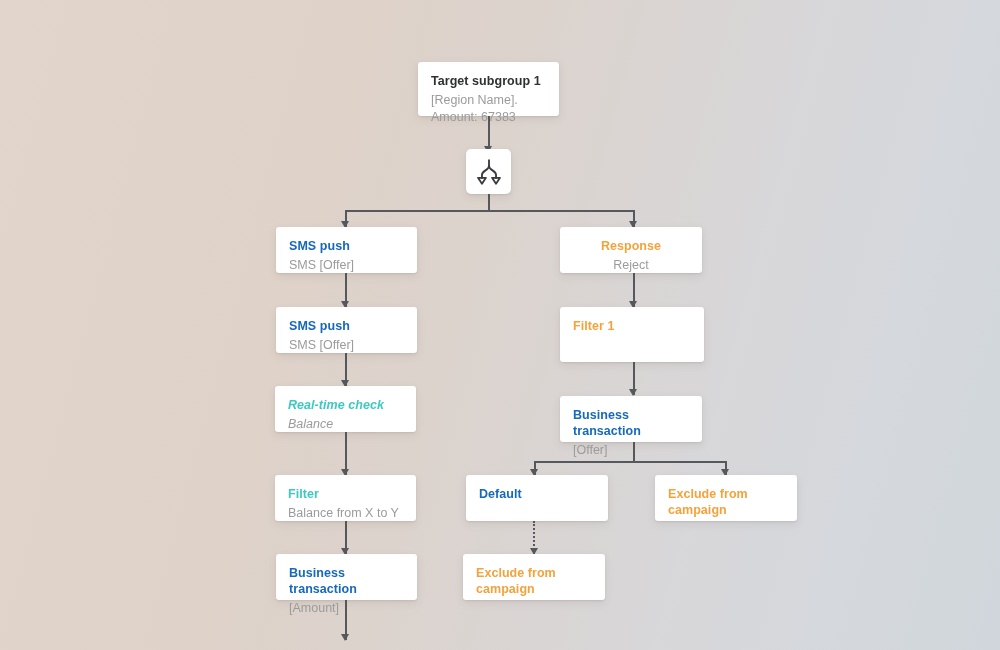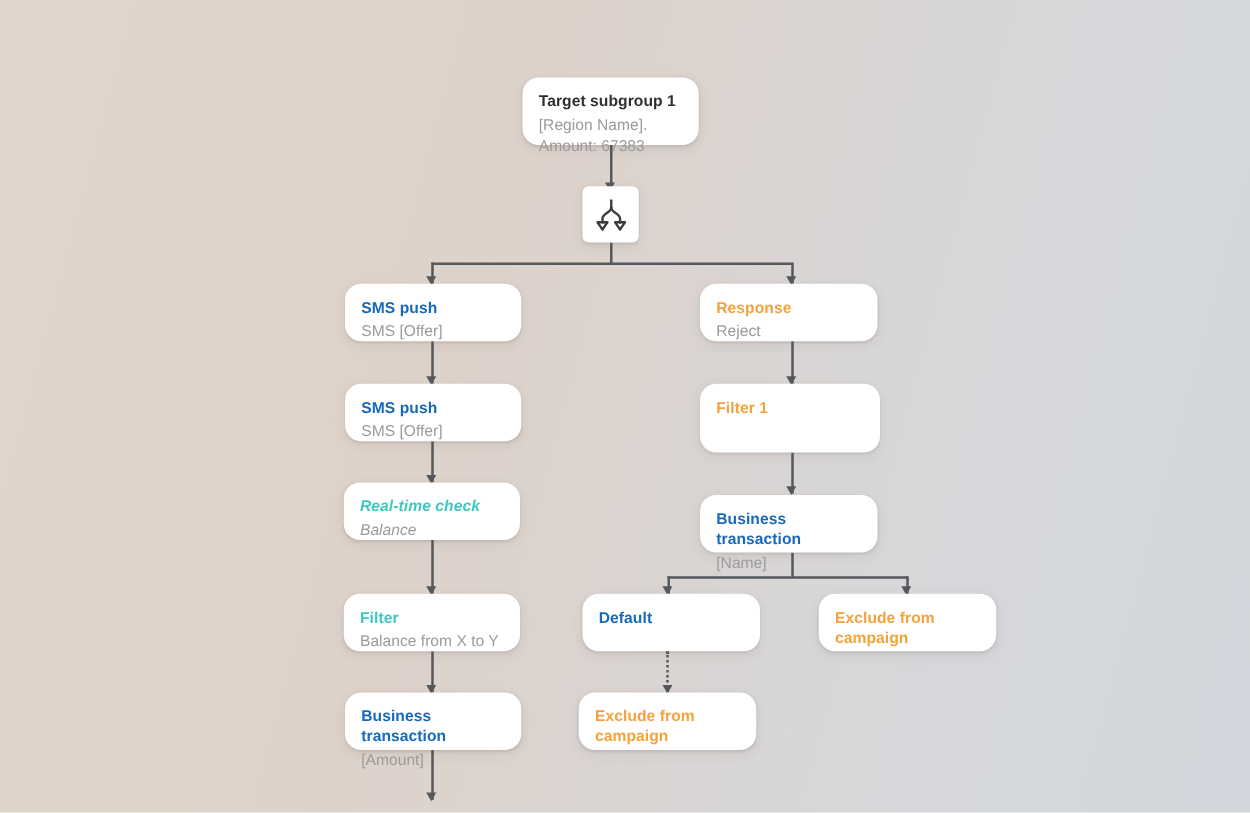--- a/index.html
+++ b/index.html
@@ -49,21 +49,21 @@
     height: 0;
     border-left: 4.5px solid transparent;
     border-right: 4.5px solid transparent;
     border-top: 7px solid #55585c;
   }
 
   
   .card {
     position: absolute;
     background: #ffffff;
-    border-radius: 13px;
+    border-radius: 3px;
     box-sizing: border-box;
     padding: 11px 13px 12px 13px;
     box-shadow: 0 1px 2px rgba(90, 80, 70, 0.13),
                 0 3px 9px rgba(90, 80, 70, 0.10);
   }
   .card .title {
     font-size: 12.5px;
     font-weight: bold;
     line-height: 16px;
     letter-spacing: 0.05px;
@@ -180,33 +180,33 @@
   <div class="card" style="left:275px; top:475px; width:141px; height:46px;">
     <div class="title t-teal">Filter</div>
     <div class="subtitle">Balance from X to Y</div>
   </div>
 
   <div class="card" style="left:276px; top:554px; width:141px; height:46px;">
     <div class="title t-blue">Business transaction</div>
     <div class="subtitle">[Amount]</div>
   </div>
 
-  <div class="card" style="left:560px; top:227px; width:142px; height:46px;">
+  <div class="card" style="left:560px; top:227px; width:142px; height:46px;text-align:center;">
     <div class="title t-orange">Response</div>
     <div class="subtitle">Reject</div>
   </div>
 
   <div class="card" style="left:560px; top:307px; width:144px; height:55px;">
     <div class="title t-orange">Filter 1</div>
     <div class="subtitle"></div>
   </div>
 
   <div class="card" style="left:560px; top:396px; width:142px; height:46px;">
     <div class="title t-blue">Business transaction</div>
-    <div class="subtitle">[Name]</div>
+    <div class="subtitle">[Offer]</div>
   </div>
 
   <div class="card" style="left:466px; top:475px; width:142px; height:46px;">
     <div class="title t-blue">Default</div>
     <div class="subtitle"></div>
   </div>
 
   <div class="card" style="left:655px; top:475px; width:142px; height:46px;">
     <div class="title t-orange">Exclude from campaign</div>
     <div class="subtitle"></div>

